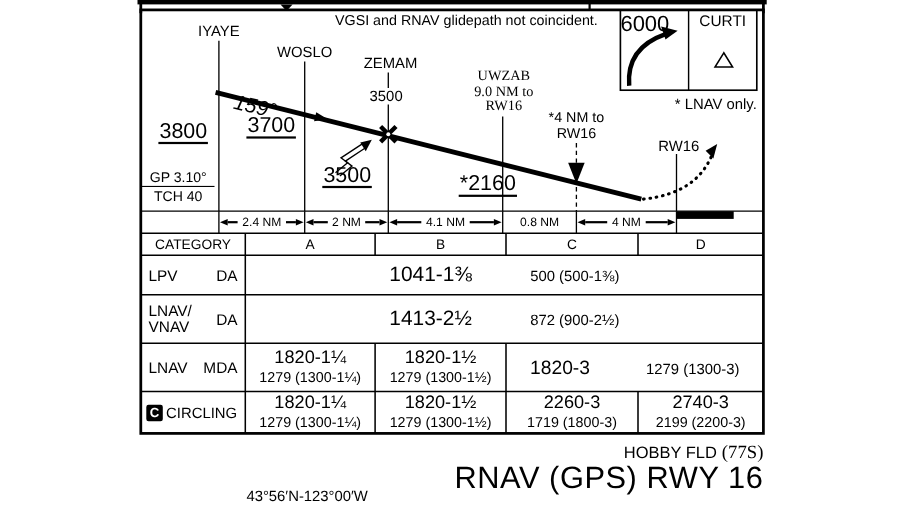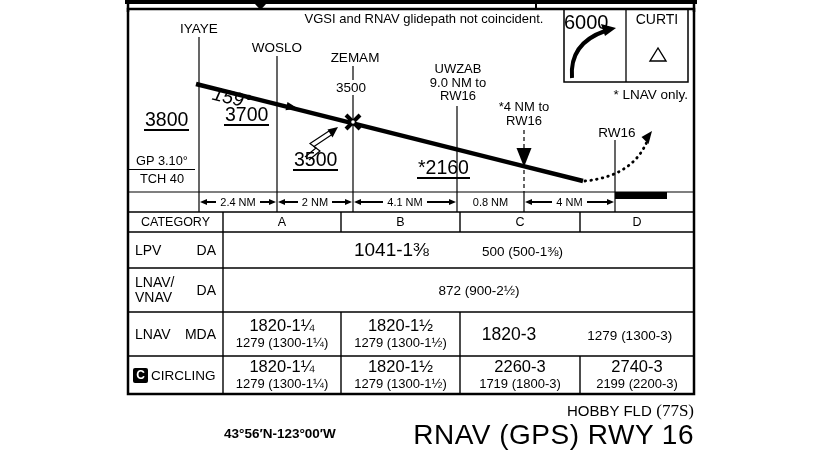--- a/index.html
+++ b/index.html
@@ -116,21 +116,21 @@
   <div class="abs" style="left:564px;top:11px;width:41px;text-align:center;font-size:20px;">6000</div>
   <div class="abs" style="left:626px;top:11px;width:62px;text-align:center;font-size:14px;">CURTI</div>
 
   <div class="abs nw" style="left:560px;top:87px;width:128px;text-align:right;font-size:13.5px;">* LNAV only.</div>
 
   <div class="abs fixlbl" style="left:159px;top:21px;width:80px;">IYAYE</div>
   <div class="abs fixlbl" style="left:237px;top:40px;width:80px;">WOSLO</div>
   <div class="abs fixlbl" style="left:315px;top:50px;width:80px;">ZEMAM</div>
   <div class="abs alt-plain" style="left:333px;top:80px;">3500</div>
 
-  <div class="abs multiline" style="left:408px;top:62px;width:100px;">
+  <div class="abs multiline" style="left:408px;top:62px;width:100px;font-family:Liberation Serif, serif;">
     <div>UWZAB</div>
     <div>9.0 NM to</div>
     <div>RW16</div>
   </div>
 
   <div class="abs multiline" style="left:474px;top:100px;width:100px;">
     <div>*4 NM to</div>
     <div>RW16</div>
   </div>
 
@@ -198,20 +198,21 @@
 
   <div class="abs rowlabel" style="left:128px;top:269px;width:95px;height:42px;">
     <span style="line-height:15px;">
       <span style="display:block;">LNAV/</span>
       <span style="display:block;">VNAV</span>
     </span>
     <span>DA</span>
   </div>
   <div class="abs cell" style="left:223px;top:269px;width:471px;height:42px;">
     <span class="minima-line">
+      <span class="minima-val">1413-2½</span>
       <span class="minima-note">872 (900-2½)</span>
     </span>
   </div>
 
   <div class="abs rowlabel" style="left:128px;top:313px;width:95px;height:42px;">
     <span>LNAV</span>
     <span>MDA</span>
   </div>
   <div class="abs cell2" style="left:223px;top:313px;width:118px;height:42px;">
     <span class="v">1820-1¼</span>
@@ -247,15 +248,15 @@
   <div class="abs cell2" style="left:580px;top:357px;width:114px;height:36px;">
     <span class="v">2740-3</span>
     <span class="n">2199 (2200-3)</span>
   </div>
 
   <div class="abs nw" style="left:294px;top:401px;width:400px;text-align:right;">
     <span class="airport">HOBBY FLD</span>
     <span class="aptcode">(77S)</span>
   </div>
   <div class="abs nw proc" style="left:294px;top:419px;width:400px;text-align:right;">RNAV (GPS) RWY 16</div>
-  <div class="abs nw coords" style="left:224px;top:426px;font-weight:bold;">43°56′N-123°00′W</div>
+  <div class="abs nw coords" style="left:224px;top:443px;">43°56′N-123°00′W</div>
 
 </div>
 
 </body></html>

